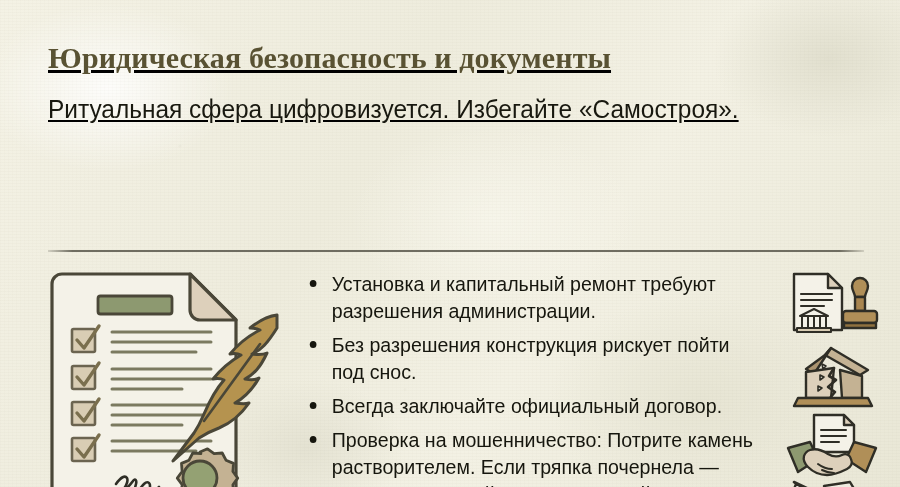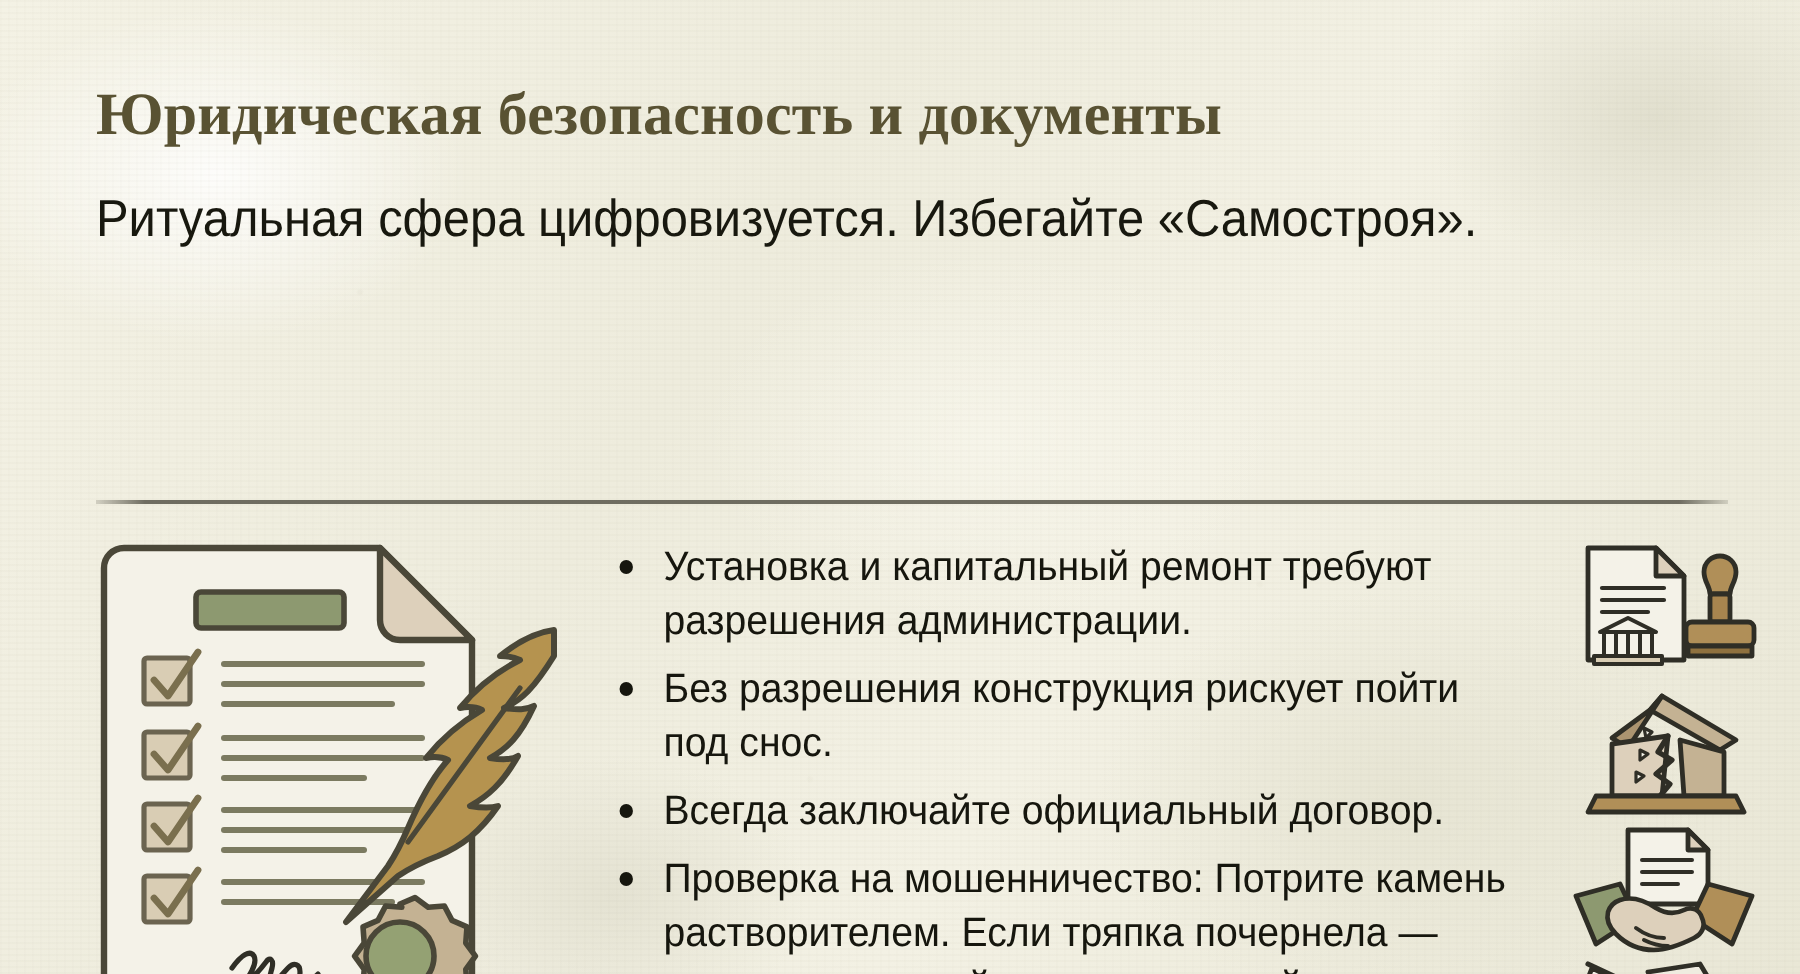--- a/index.html
+++ b/index.html
@@ -22,20 +22,21 @@
     box-sizing: border-box;
     background-color: #f2f0e1;
     background-image:
       radial-gradient(ellipse 180px 120px at 12% 18%, rgba(255,255,255,.85), rgba(255,255,255,0) 70%),
       radial-gradient(ellipse 220px 150px at 78% 82%, rgba(228,226,208,.75), rgba(228,226,208,0) 70%),
       radial-gradient(ellipse 160px 110px at 92% 12%, rgba(219,217,199,.7), rgba(219,217,199,0) 72%),
       radial-gradient(ellipse 140px 100px at 34% 92%, rgba(222,220,203,.65), rgba(222,220,203,0) 70%),
       radial-gradient(ellipse 200px 130px at 55% 45%, rgba(250,249,240,.6), rgba(250,249,240,0) 72%),
       linear-gradient(123deg, #f4f2e5 0%, #eeecdd 38%, #f3f1e4 62%, #e9e7d6 100%);
     overflow: hidden;
+    text-decoration: underline;
   }
   
   #infographic::before {
     content: "";
     position: absolute;
     inset: 0;
     pointer-events: none;
     opacity: .5;
     background-image:
       repeating-linear-gradient(0deg, rgba(140,135,110,.055) 0 1px, rgba(0,0,0,0) 1px 3px),

